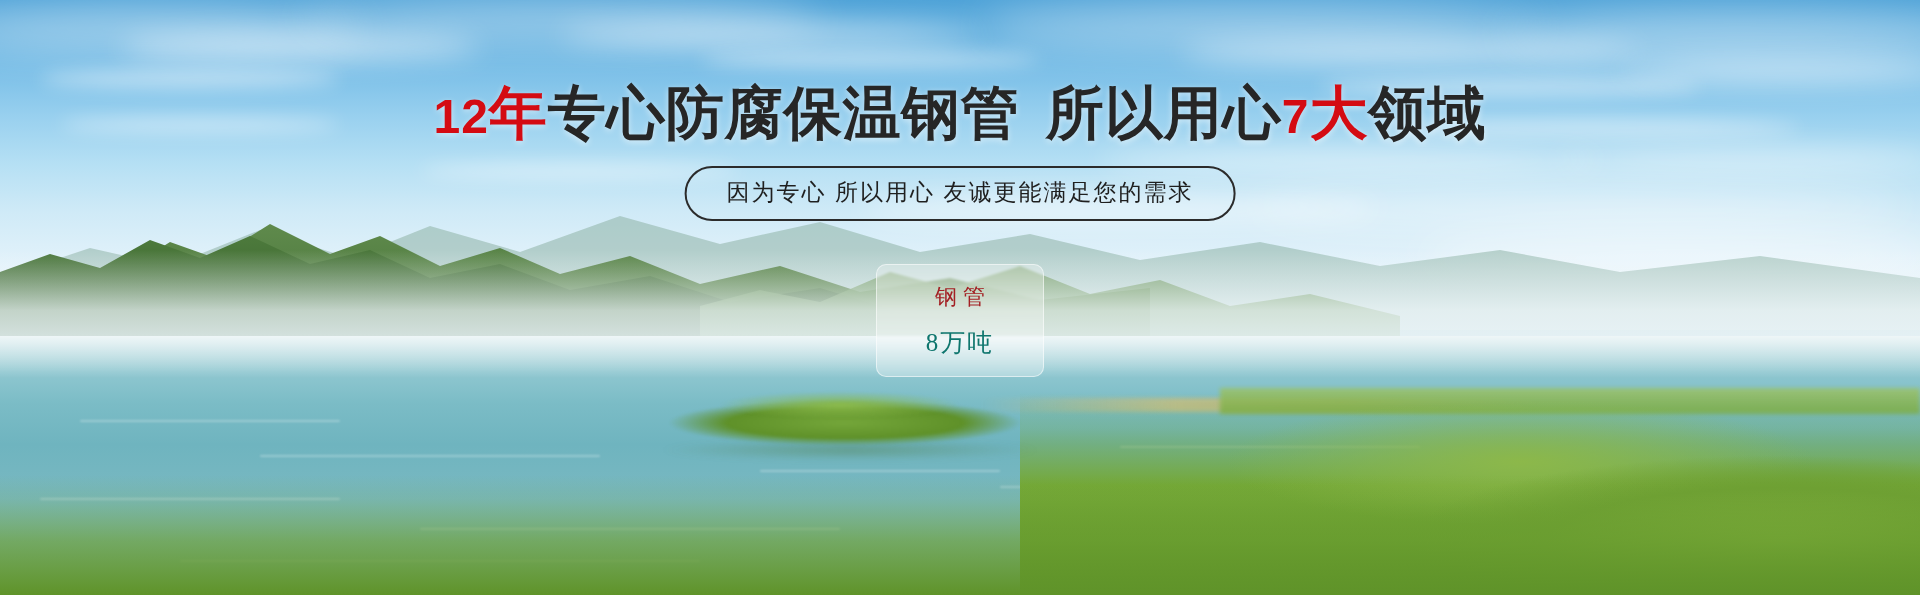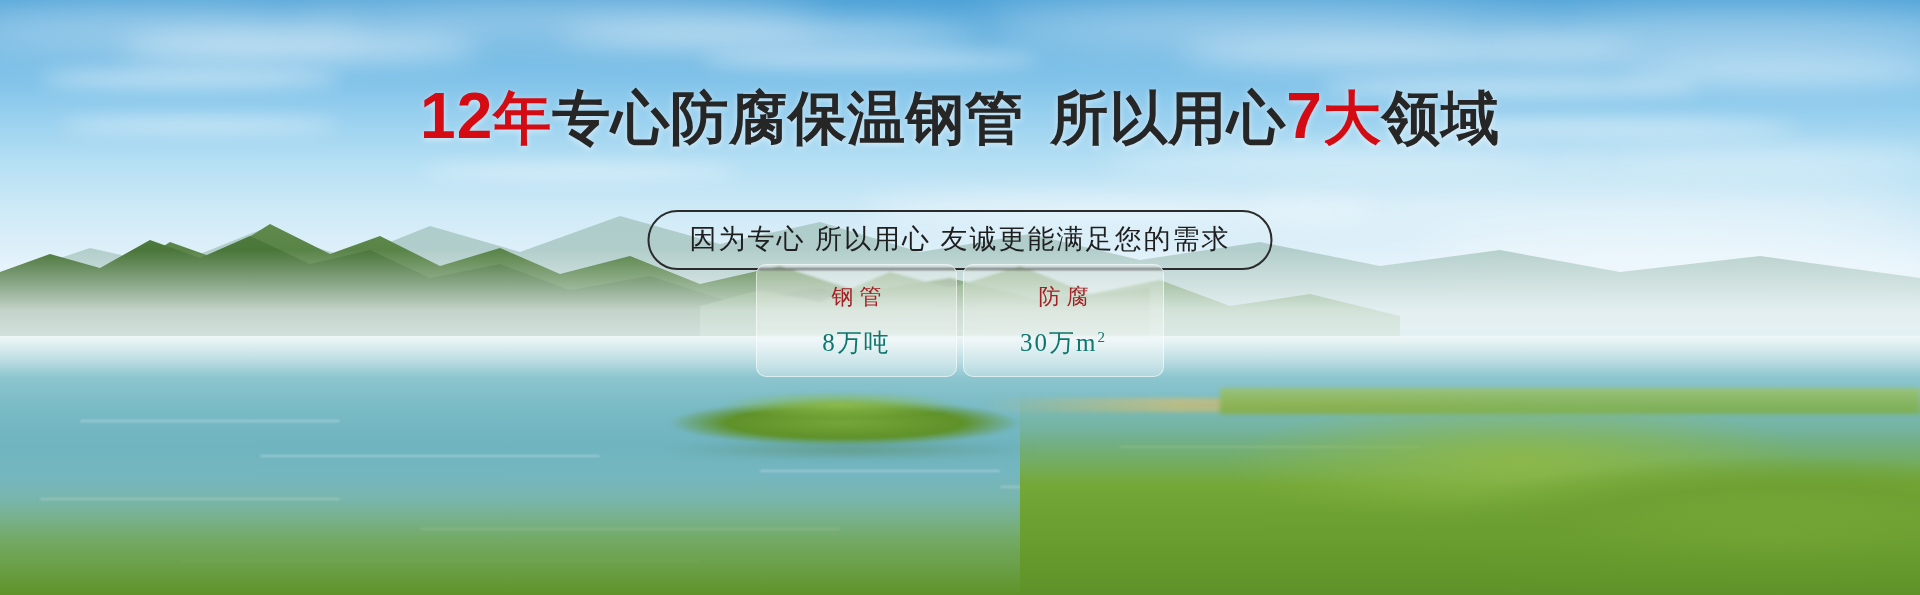--- a/index.html
+++ b/index.html
@@ -125,40 +125,39 @@
     position:absolute; top:84px; left:0; width:1920px;
     text-align:center;
     font-family:"Liberation Sans","DejaVu Sans",sans-serif;
     font-size:58px; font-weight:bold; letter-spacing:1px;
     line-height:1;
     color:#262626;
     text-shadow:0 2px 6px rgba(255,255,255,0.55);
     white-space:nowrap;
   }
   .headline .red { color:#d40b12; }
-  .headline .num { font-size:64px; }
+  .headline .num { font-size:48px; }
   .headline .gap { display:inline-block; width:26px; }
 
   .pill {
     position:absolute; top:166px; left:50%; transform:translateX(-50%);
     padding:9px 40px 11px;
     border:2px solid #2b2b2b;
     border-radius:32px;
-    font-size:27px; letter-spacing:2px;
+    font-size:23px; letter-spacing:2px;
     color:#1f1f1f; white-space:nowrap;
     background:transparent;
-    margin-top:44px;
   }
 
   .cards {
     position:absolute; top:264px; left:50%; transform:translateX(-50%);
     display:flex; gap:6px;
   }
   .card {
-    width:201px; height:113px;
+    width:168px; height:113px;
     background:rgba(255,255,255,0.30);
     border:1px solid rgba(255,255,255,0.55);
     border-radius:10px;
     display:flex; flex-direction:column;
     align-items:center; justify-content:center;
     gap:14px;
     backdrop-filter:blur(1px);
   }
   .card .label {
     font-size:22px; letter-spacing:6px; text-indent:6px;
@@ -272,22 +271,18 @@
       <span>因为专心 所以用心  友诚更能满足您的需求</span>
     </div>
 
     <div class="cards">
 
       <div class="card">
         <div class="label">钢管</div>
         <div class="value"><span>8万吨</span></div>
       </div>
 
-      <div class="card">
-        <div class="label">防腐</div>
-        <div class="value"><span>30万m</span><sup>2</sup></div>
-      </div>
 
 
     </div>
 
   </div>
 </div>
 
 </body></html>

